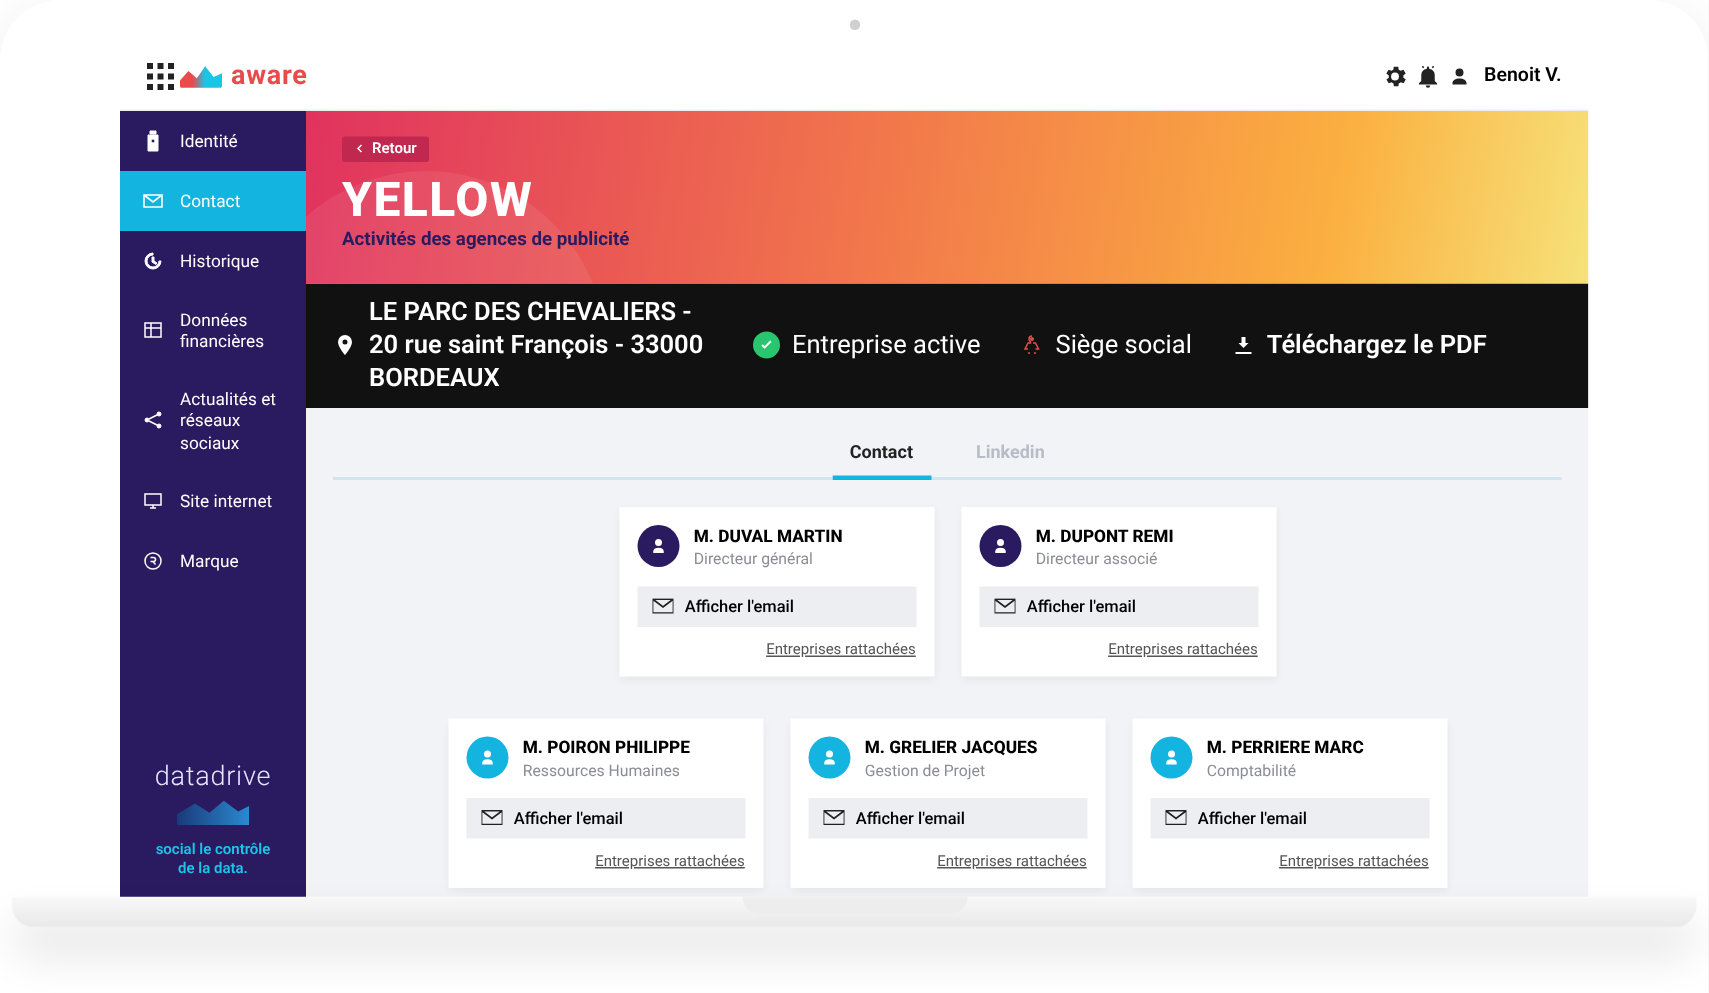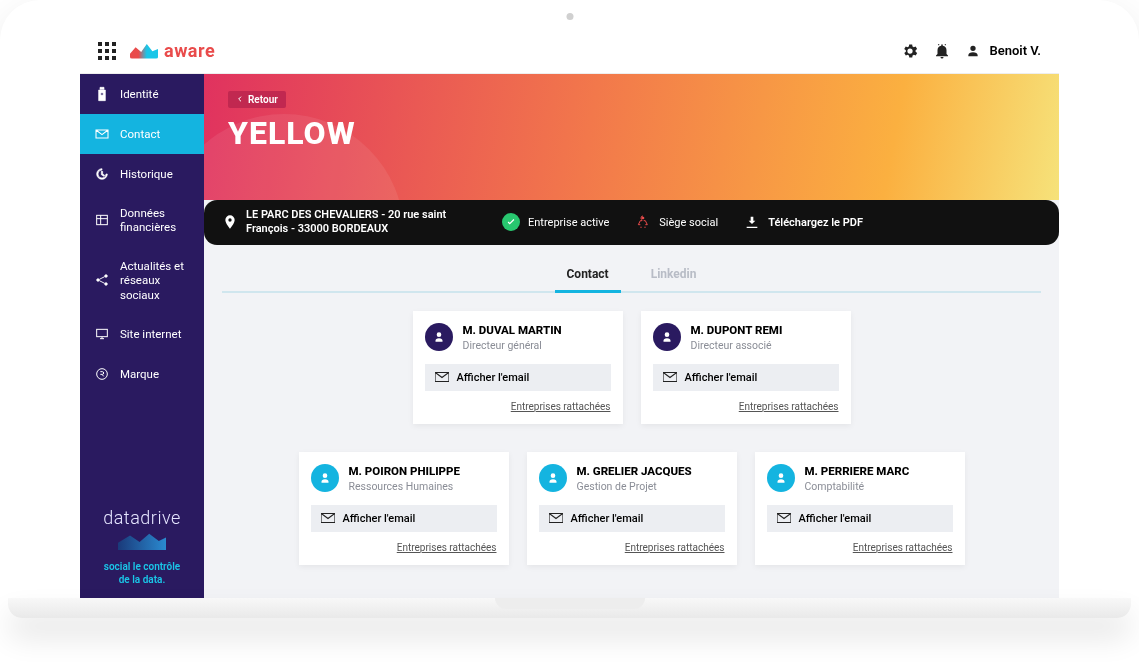--- a/index.html
+++ b/index.html
@@ -51,21 +51,21 @@
   width: 150px; height: 11px;
   background: #ededed;
   border-radius: 0 0 12px 12px;
 }
 
 
 .topbar {
   height: 46px;
   display: flex; align-items: center;
   padding: 0 18px;
-  gap: 14px;
+  gap: 4px;
   border-bottom: 1px solid #eee;
 }
 .apps-grid {
   width: 18px; height: 18px;
   display: grid; grid-template-columns: repeat(3,4px); grid-template-rows: repeat(3,4px);
   gap: 3px; cursor: pointer;
 }
 .apps-grid span { background: #222; }
 .logo {
   display: flex; align-items: center; gap: 6px;
@@ -165,22 +165,21 @@
   color: #2a1a60;
   position: relative;
 }
 
 .infobar {
   background: #111;
   color: #fff;
   display: flex; 
   padding: 8px 18px;
   gap: 26px;
-  font-size: 11px;
-  border-radius: 13px;
+  font-size: 17px;
 }
 .info-seg { display: flex; align-items: center; gap: 8px; }
 .info-seg svg { width: 16px; height: 16px; fill: #fff; flex-shrink: 0; }
 .addr-text { line-height: 1.3; max-width: 230px; font-weight: 600; }
 .badge-ok { width: 18px; height: 18px; border-radius: 50%; background: #28c76f; display: flex; align-items: center; justify-content: center; }
 .badge-ok svg { width: 10px; height: 10px; fill: #fff; }
 .info-seg.hq svg { fill: #e94b4b; }
 .info-seg.pdf { cursor: pointer; font-weight: 600; }
 
 
@@ -355,20 +354,21 @@
       <div class="main">
 
         <div class="hero">
           <div class="back-btn">
             <svg width="8" height="8" viewBox="0 0 24 24">
                 <path d="M15 5l-7 7 7 7" fill="none" stroke="#fff" stroke-width="3"></path>
               </svg>
             <span>Retour</span>
           </div>
           <h1>YELLOW</h1>
+          <div class="subtitle">Activités des agences de publicité</div>
         </div>
 
         <div class="infobar">
           <div class="info-seg">
             <svg viewBox="0 0 24 24">
                 <path d="M12 2a7 7 0 0 0-7 7c0 5 7 13 7 13s7-8 7-13a7 7 0 0 0-7-7Zm0 9.5A2.5 2.5 0 1 1 14.5 9 2.5 2.5 0 0 1 12 11.5Z"></path>
               </svg>
             <div class="addr-text">LE PARC DES CHEVALIERS  -  20 rue saint François - 33000 BORDEAUX</div>
           </div>
           <div class="info-seg">

